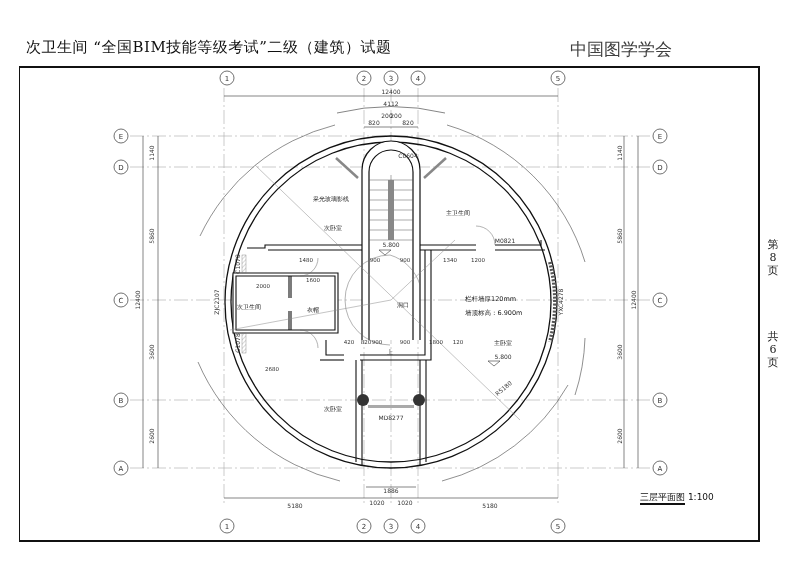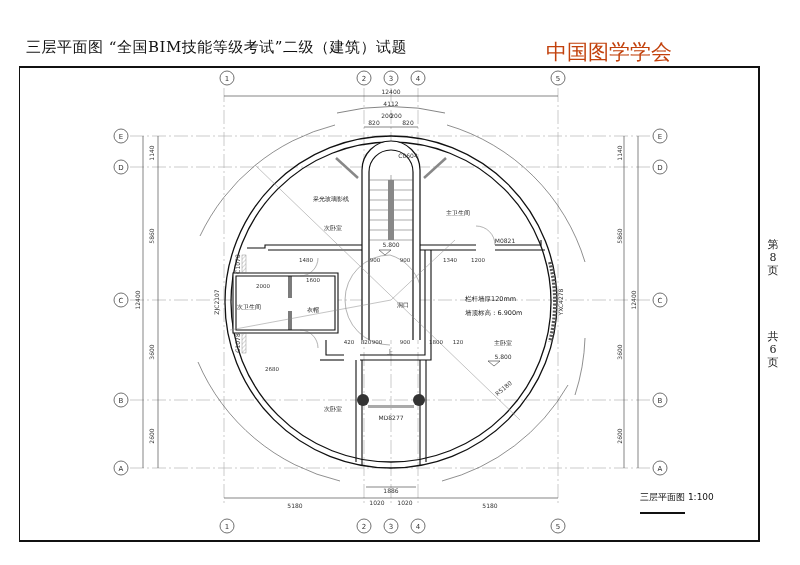--- a/index.html
+++ b/index.html
@@ -1,28 +1,28 @@
 <!DOCTYPE html>
 <html><head>
 <meta charset="utf-8">
 <style>
   html, body { margin:0; padding:0; background:#ffffff; }
   body { width:800px; height:565px; position:relative; overflow:hidden; font-family:"DejaVu Sans", sans-serif; color:#111; }
   .hdr-left { position:absolute; left:26px; top:38px; font-size:15px; letter-spacing:0.5px; color:#111; font-family:"DejaVu Serif", serif; }
-  .hdr-right { position:absolute; right:128px; top:38px; font-size:21px; color:#c2410c; font-family:Liberation Serif, serif; }
+  .hdr-right { position:absolute; right:128px; top:38px; font-size:17px; color:#404040; font-family:Liberation Serif, serif; }
   .frame { position:absolute; left:19px; top:66px; width:741px; height:476px; border:2px solid #111; border-left-width:1px; box-sizing:border-box; }
   .side { position:absolute; left:764px; width:18px; font-size:11px; text-align:center; line-height:13px; color:#222; font-family:"DejaVu Serif", serif; }
   svg text { font-family:"DejaVu Sans", sans-serif; }
   .scale { position:absolute; left:640px; top:491px; font-size:9px; color:#111; }
-  .scale .t { border-bottom:2px solid #111; padding-bottom:10px; }
+  .scale .t { border-bottom:2px solid #111; padding-bottom:1px; }
 </style>
 </head>
 <body>
 
-<div class="hdr-left">三层平面图 “全国BIM技能等级考试”二级（建筑）试题</div>
+<div class="hdr-left">次卫生间 “全国BIM技能等级考试”二级（建筑）试题</div>
 <div class="hdr-right">中国图学学会</div>
 
 <div class="frame"></div>
 
 <div class="side" style="top:238px;">
   <div>第</div>
   <div>8</div>
   <div>页</div>
 </div>
 <div class="side" style="top:330px;">

